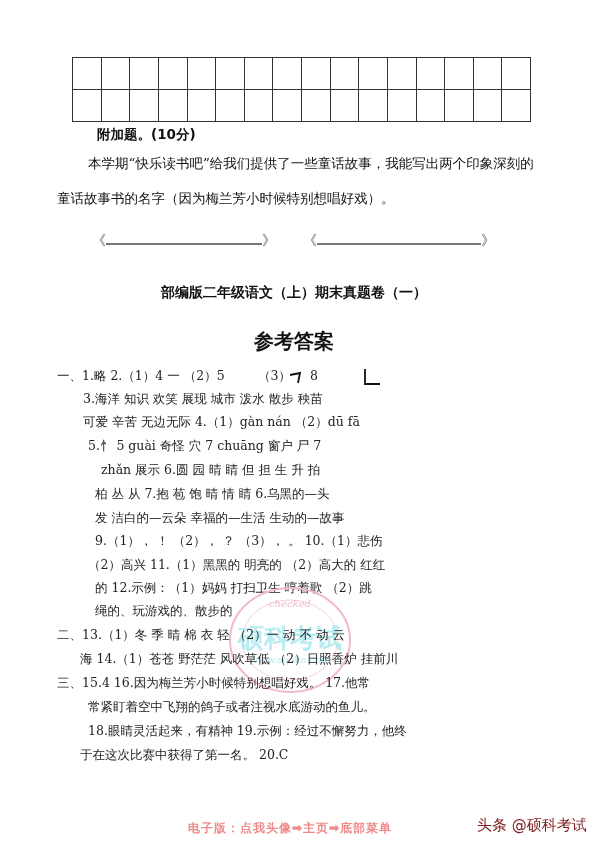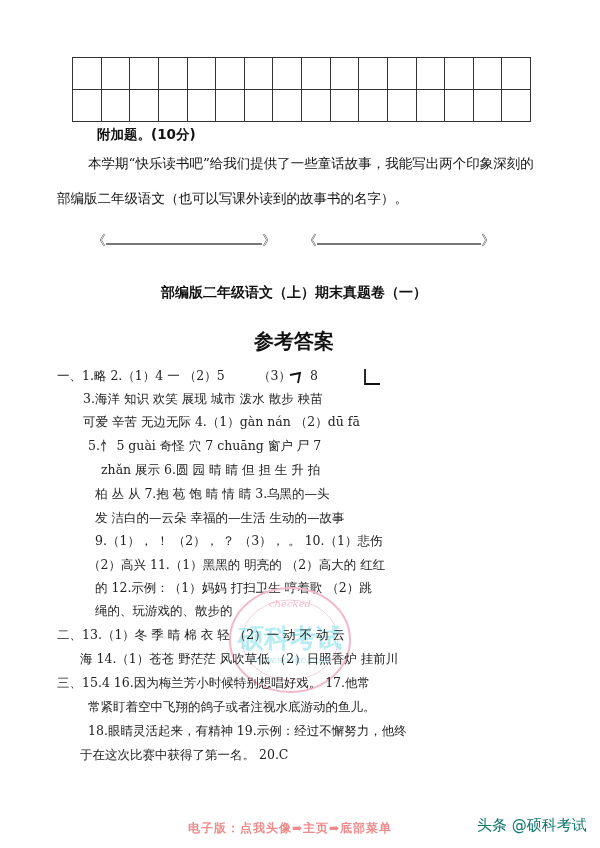--- a/index.html
+++ b/index.html
@@ -12,22 +12,22 @@
   .bonus-title { left: 57px; top: 126px; font-size: 13.5px; font-weight: bold;
                  font-family: "DejaVu Sans", "Liberation Sans", sans-serif; padding-left: 40px; }
   .para { font-size: 13.5px; }
   .blank-wrap { font-size: 14px; color: #555; }
   .blank-line { display: inline-block; border-bottom: 2px solid #777; vertical-align: baseline; height: 2px; }
   .title { left: 0; width: 588px; text-align: center; font-weight: bold;
            font-family: "DejaVu Sans", "Liberation Sans", sans-serif; }
   .ans { font-size: 12.5px; color: #222; }
   .stroke-icon { position: absolute; }
   .watermark { position: absolute; left: 225px; top: 585px; width: 130px; height: 110px; }
-  .footer-left { left: 188px; top: 820px; font-size: 12px; color: #f08a8a; font-weight: bold; letter-spacing: 1px; }
-  .footer-right { left: 477px; top: 816px; font-size: 15px; color: #0f766e;
+  .footer-left { left: 188px; top: 820px; font-size: 12px; color: #f08a8a; font-weight: bold; letter-spacing: 1px; font-family: Liberation Serif, serif; }
+  .footer-right { left: 477px; top: 816px; font-size: 15px; color: #7f1d1d;
                   font-family: "DejaVu Sans", "Liberation Sans", sans-serif; }
 </style>
 </head>
 <body>
 
 <table class="grid">
   <tbody id="grid-body">
       <tr>
         <td></td>
         <td></td>
@@ -62,21 +62,21 @@
         <td></td>
         <td></td>
         <td></td>
         <td></td>
       </tr>
     </tbody>
 </table>
 
 <div class="abs bonus-title">附加题。(10分)</div>
 <div class="abs para" style="left:88px; top:155px;">本学期“快乐读书吧”给我们提供了一些童话故事，我能写出两个印象深刻的</div>
-<div class="abs para" style="left:57px; top:190px;">部编版二年级语文（也可以写课外读到的故事书的名字）。</div>
+<div class="abs para" style="left:57px; top:190px;">童话故事书的名字（因为梅兰芳小时候特别想唱好戏）。</div>
 
 <div class="abs blank-wrap" style="left:92px; top:232px;">
   <span>《</span><span class="blank-line" style="width:156px;"></span><span>》</span>
 </div>
 <div class="abs blank-wrap" style="left:303px; top:232px;">
   <span>《</span><span class="blank-line" style="width:164px;"></span><span>》</span>
 </div>
 
 <div class="abs title" style="top:284px; font-size:14px;">部编版二年级语文（上）期末真题卷（一）</div>
 <div class="abs title" style="top:328px; font-size:20px;">参考答案</div>
@@ -88,21 +88,21 @@
 </svg>
 <div class="abs ans" style="left:310px; top:368px;">8</div>
 <svg class="stroke-icon" style="left:360px; top:368px;" width="22" height="18">
   <path d="M5 1 L5 16 L20 16" stroke="#111" stroke-width="1.8" fill="none"></path>
 </svg>
 
 <div class="abs ans" style="left:83px; top:391px;">3.海洋   知识   欢笑   展现   城市   泼水   散步   秧苗</div>
 <div class="abs ans" style="left:83px; top:414px;">可爱   辛苦   无边无际   4.（1）gàn   nán   （2）dū   fā</div>
 <div class="abs ans" style="left:88px; top:438px;">5.忄   5   guài   奇怪    穴   7   chuāng   窗户   尸    7</div>
 <div class="abs ans" style="left:101px; top:462px;">zhǎn   展示   6.圆   园   晴   睛   但   担   生   升   拍</div>
-<div class="abs ans" style="left:95px; top:486px;">柏   丛   从   7.抱   苞   饱   晴   情   睛   3.乌黑的—头</div>
+<div class="abs ans" style="left:95px; top:486px;">柏   丛   从   7.抱   苞   饱   晴   情   睛   6.乌黑的—头</div>
 <div class="abs ans" style="left:95px; top:510px;">发   洁白的—云朵   幸福的—生活   生动的—故事</div>
 <div class="abs ans" style="left:95px; top:533px;">9.（1），  ！   （2），  ？  （3），  。   10.（1）悲伤</div>
 <div class="abs ans" style="left:88px; top:557px;">（2）高兴   11.（1）黑黑的    明亮的    （2）高大的    红红</div>
 <div class="abs ans" style="left:95px; top:580px;">的    12.示例：（1）妈妈    打扫卫生    哼着歌     （2）跳</div>
 <div class="abs ans" style="left:95px; top:603px;">绳的、玩游戏的、散步的</div>
 
 <svg class="watermark" viewBox="0 0 130 110">
   <ellipse cx="65" cy="55" rx="60" ry="52" fill="none" stroke="#f2b8cc" stroke-width="2"></ellipse>
   <ellipse cx="65" cy="55" rx="48" ry="40" fill="none" stroke="#f6cfdc" stroke-width="1"></ellipse>
   <text x="65" y="22" text-anchor="middle" font-size="10" fill="#f2b8cc" font-family="DejaVu Serif, serif" font-style="italic">checked</text>

